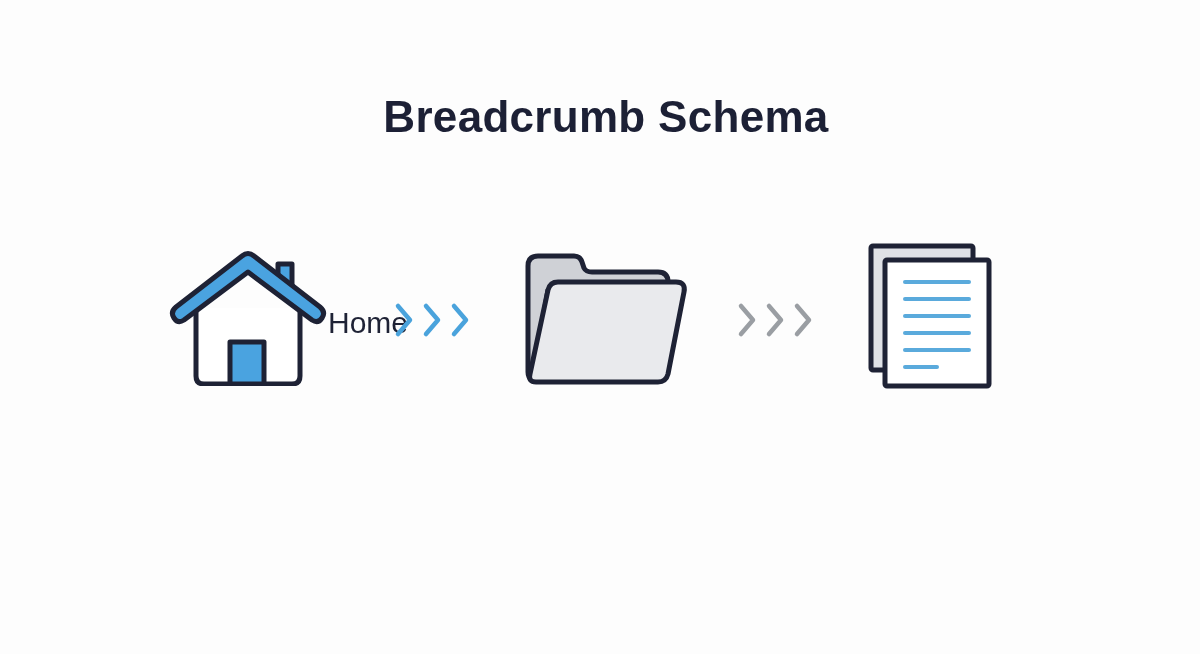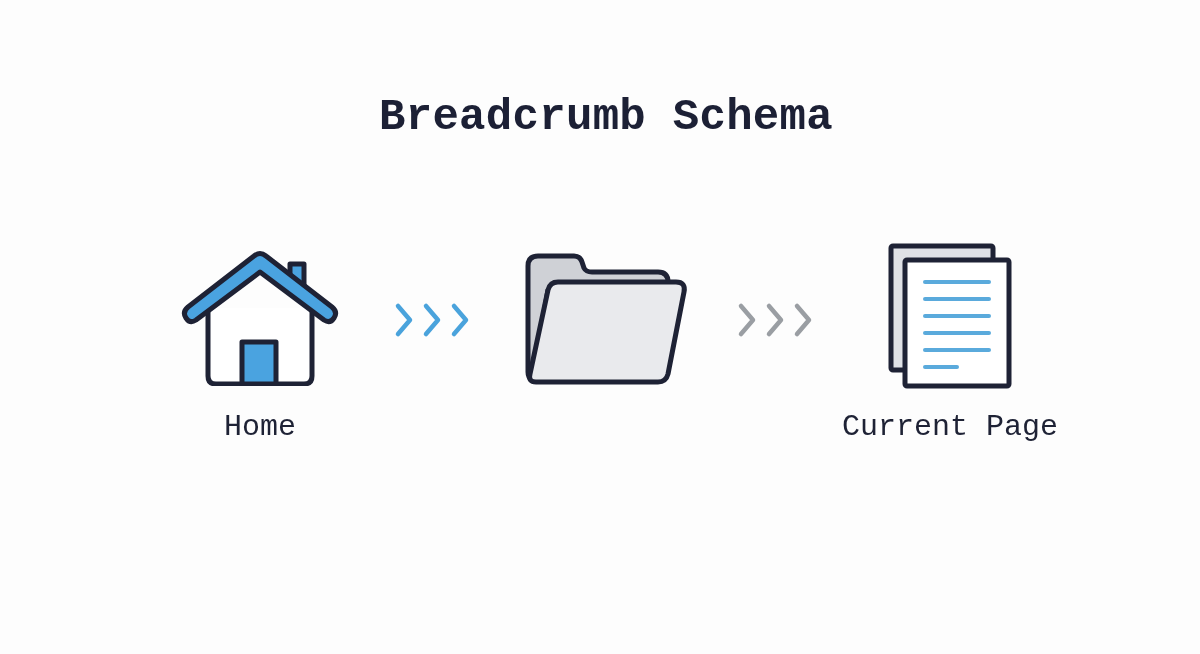--- a/index.html
+++ b/index.html
@@ -7,39 +7,39 @@
       padding: 0;
       width: 1200px;
       height: 654px;
       background: #fdfdfd;
       overflow: hidden;
     }
     .canvas {
       position: relative;
       width: 1200px;
       height: 466px;
-      font-family: Liberation Mono, monospace;
+      font-family: Liberation Sans, sans-serif;
       color: #1e2235;
     }
     .title {
       position: absolute;
       left: 0;
       top: 92px;
       width: 1212px;
       text-align: center;
       font-size: 44px;
       font-weight: 700;
       letter-spacing: 0.3px;
       color: #1c2035;
     }
     .node {
       position: absolute;
       top: 236px;
       display: flex;
-      flex-direction: column;
+      flex-direction: row;
       align-items: center;
     }
     .node .icon {
       width: 180px;
       height: 160px;
       display: flex;
       align-items: center;
       justify-content: center;
     }
     .node .label {
@@ -127,16 +127,15 @@
         <g stroke="#5aaadc" stroke-width="4" stroke-linecap="round">
           <line x1="40" y1="42" x2="104" y2="42"></line>
           <line x1="40" y1="59" x2="104" y2="59"></line>
           <line x1="40" y1="76" x2="104" y2="76"></line>
           <line x1="40" y1="93" x2="104" y2="93"></line>
           <line x1="40" y1="110" x2="104" y2="110"></line>
           <line x1="40" y1="127" x2="72" y2="127"></line>
         </g>
       </svg>
     </div>
-    <div class="label">Current Page</div>
   </div>
 
 </div>
 
 </body></html>

